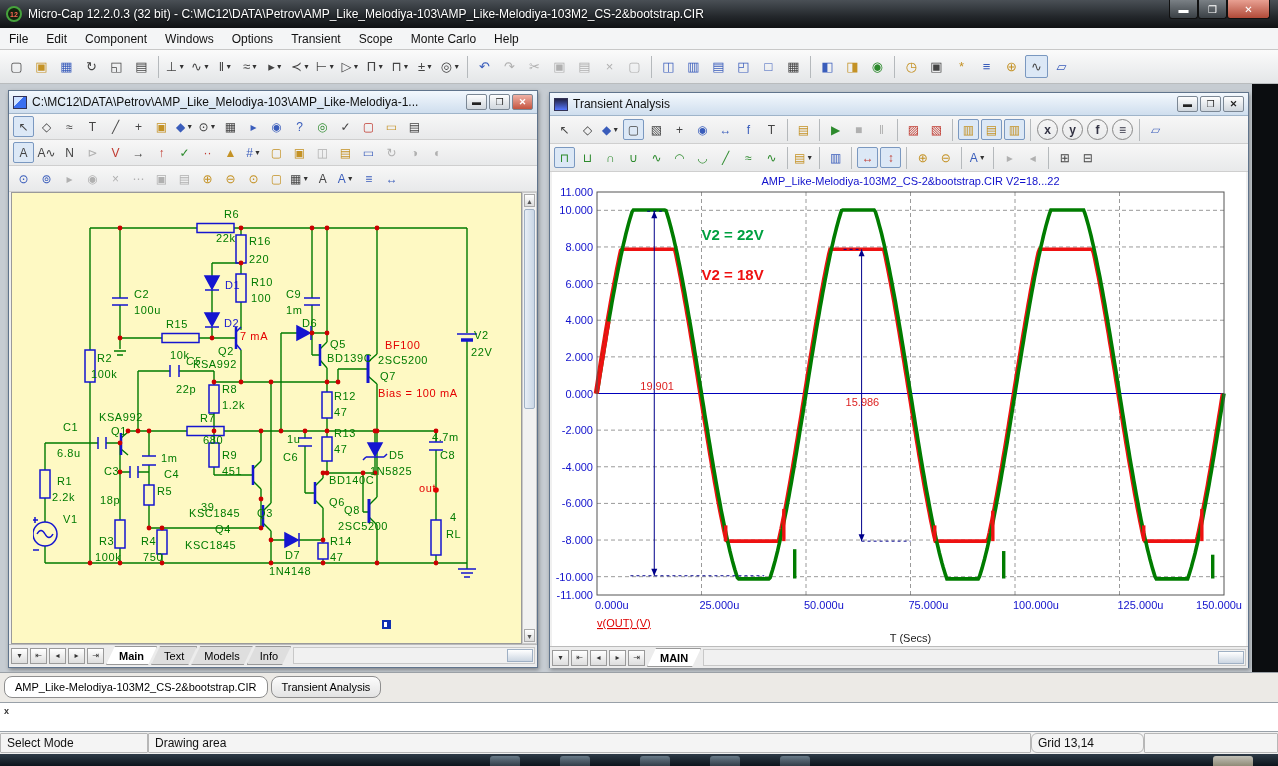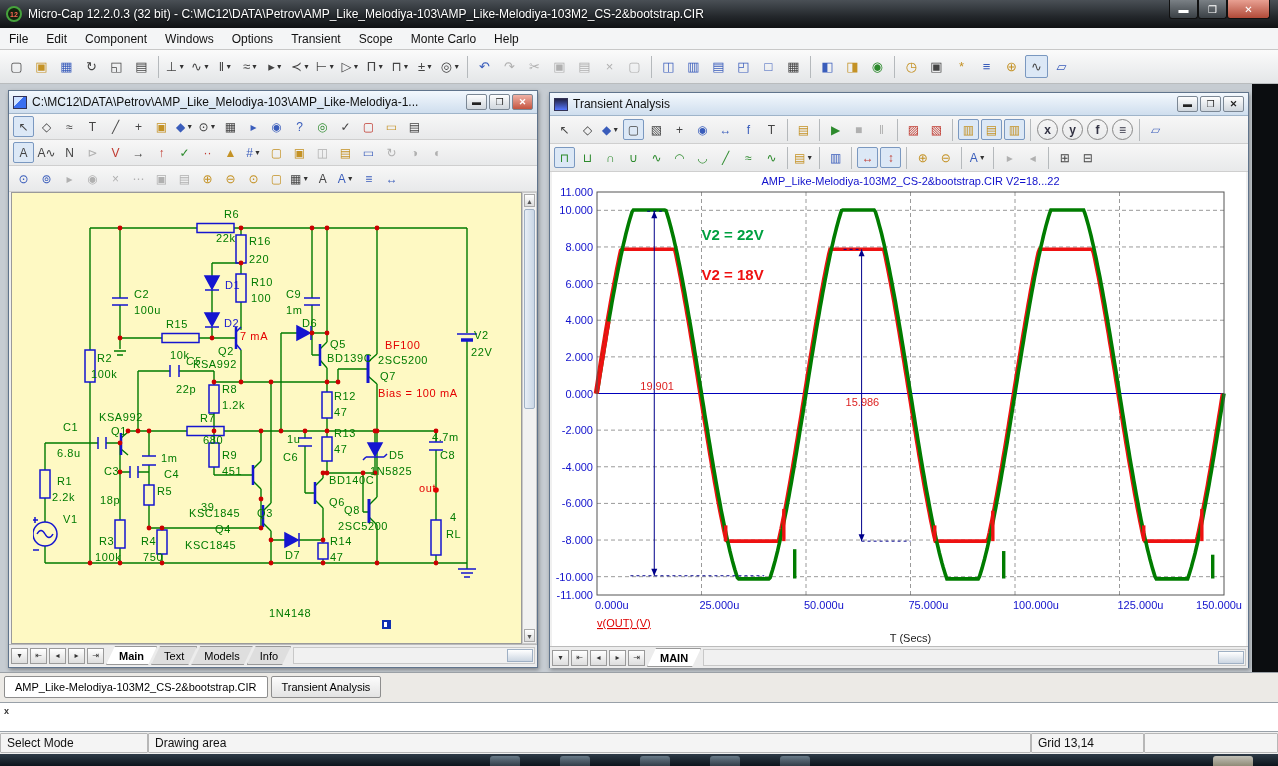--- a/index.html
+++ b/index.html
@@ -83,21 +83,21 @@
   clip-path:polygon(9px 0, calc(100% - 0px) 0, calc(100% - 9px) 100%, 0 100%);
   background:#dedede; border:1px solid #999; }
 .sheet-tab.active { background:#fff; font-weight:bold;text-align:center; }
 
 
 #plot-canvas { position:absolute; left:2px; top:79px; width:694px; height:474px; background:#fff; }
 
 
 #doc-tabbar { position:absolute; left:0; top:672px; width:1278px; height:30px;
   background:#eceae6; border-top:1px solid #9aa0a6; display:flex; align-items:flex-start; padding:3px 0 0 4px; }
-.doc-tab { height:22px; border:1px solid #8e8e8e; border-radius:2px; background:linear-gradient(#fcfcfc,#e3e3e3);
+.doc-tab { height:22px; border:1px solid #8e8e8e; border-radius:8px; background:linear-gradient(#fcfcfc,#e3e3e3);
   font-size:11px; display:flex; align-items:center; padding:0 10px; margin-right:3px; }
 .doc-tab.active { background:#fff; }
 #msg-pane { position:absolute; left:0; top:702px; width:1278px; height:30px; background:#fff;
   border-top:1px solid #98a0a8; border-bottom:1px solid #98a0a8; }
 #msg-close { position:absolute; left:4px; top:3px; font-size:9px; font-weight:bold; color:#333; }
 #statusbar { position:absolute; left:0; top:732px; width:1278px; height:22px; background:#f0f0f0;
   display:flex; font-size:12px; color:#111; }
 .status-cell { border:1px solid #b7b7b7; border-radius:1px; height:20px; margin-top:1px;
   display:flex; align-items:center; padding:0 6px; background:#f4f4f4; }
 #taskbar { position:absolute; left:0; top:754px; width:1278px; height:12px;
@@ -642,21 +642,21 @@
             <span class="sch-label lg" style="left: 131px; top: 269px;">C4</span>
             <span class="sch-label lg" style="left: 124px; top: 286px;">R5</span>
             <span class="sch-label lg" style="left: 124px; top: 302px; margin-left: 44px;">39</span>
             <span class="sch-label lg" style="left: 189px; top: 250px;">R9</span>
             <span class="sch-label lg" style="left: 189px; top: 266px;">451</span>
             <span class="sch-label lg" style="left: 156px; top: 308px;">KSC1845</span>
             <span class="sch-label lg" style="left: 224px; top: 308px;">Q3</span>
             <span class="sch-label lg" style="left: 182px; top: 324px;">Q4</span>
             <span class="sch-label lg" style="left: 152px; top: 340px;">KSC1845</span>
             <span class="sch-label lg" style="left: 252px; top: 350px;">D7</span>
-            <span class="sch-label lg" style="left: 236px; top: 366px; margin-top: 42px;">1N4148</span>
+            <span class="sch-label lg" style="left: 236px; top: 366px;">1N4148</span>
             <span class="sch-label lg" style="left: 297px; top: 336px;">R14</span>
             <span class="sch-label lg" style="left: 297px; top: 352px;">47</span>
             <span class="sch-label lg" style="left: 254px; top: 234px;">1u</span>
             <span class="sch-label lg" style="left: 250px; top: 252px;">C6</span>
             <span class="sch-label lg" style="left: 301px; top: 228px;">R13</span>
             <span class="sch-label lg" style="left: 301px; top: 244px;">47</span>
             <span class="sch-label lg" style="left: 356px; top: 250px;">D5</span>
             <span class="sch-label lg" style="left: 337px; top: 266px;">1N5825</span>
             <span class="sch-label lg" style="left: 399px; top: 232px;">4.7m</span>
             <span class="sch-label lg" style="left: 407px; top: 250px;">C8</span>
@@ -961,21 +961,21 @@
       <div class="doc-tab">Transient Analysis</div>
     </div>
 
   <div id="msg-pane">
     <span id="msg-close">x</span>
   </div>
 
   <div id="statusbar">
     <div class="status-cell" style="width:148px;">Select Mode</div>
     <div class="status-cell" style="width:883px;">Drawing area</div>
-    <div class="status-cell" style="width:113px;">Grid 13,14</div>
+    <div class="status-cell" style="width:113px;border-radius:6px;">Grid 13,14</div>
     <div class="status-cell" style="flex:1;"></div>
   </div>
 
   <div id="taskbar">
     <div class="tb-ic" style="left:490px;"></div>
     <div class="tb-ic" style="left:560px;"></div>
     <div class="tb-ic" style="left:640px;"></div>
     <div class="tb-ic" style="left:710px;"></div>
     <div class="tb-ic" style="left:780px;"></div>
     <div class="tb-ic lite" style="left:1213px; width:40px;"></div>

